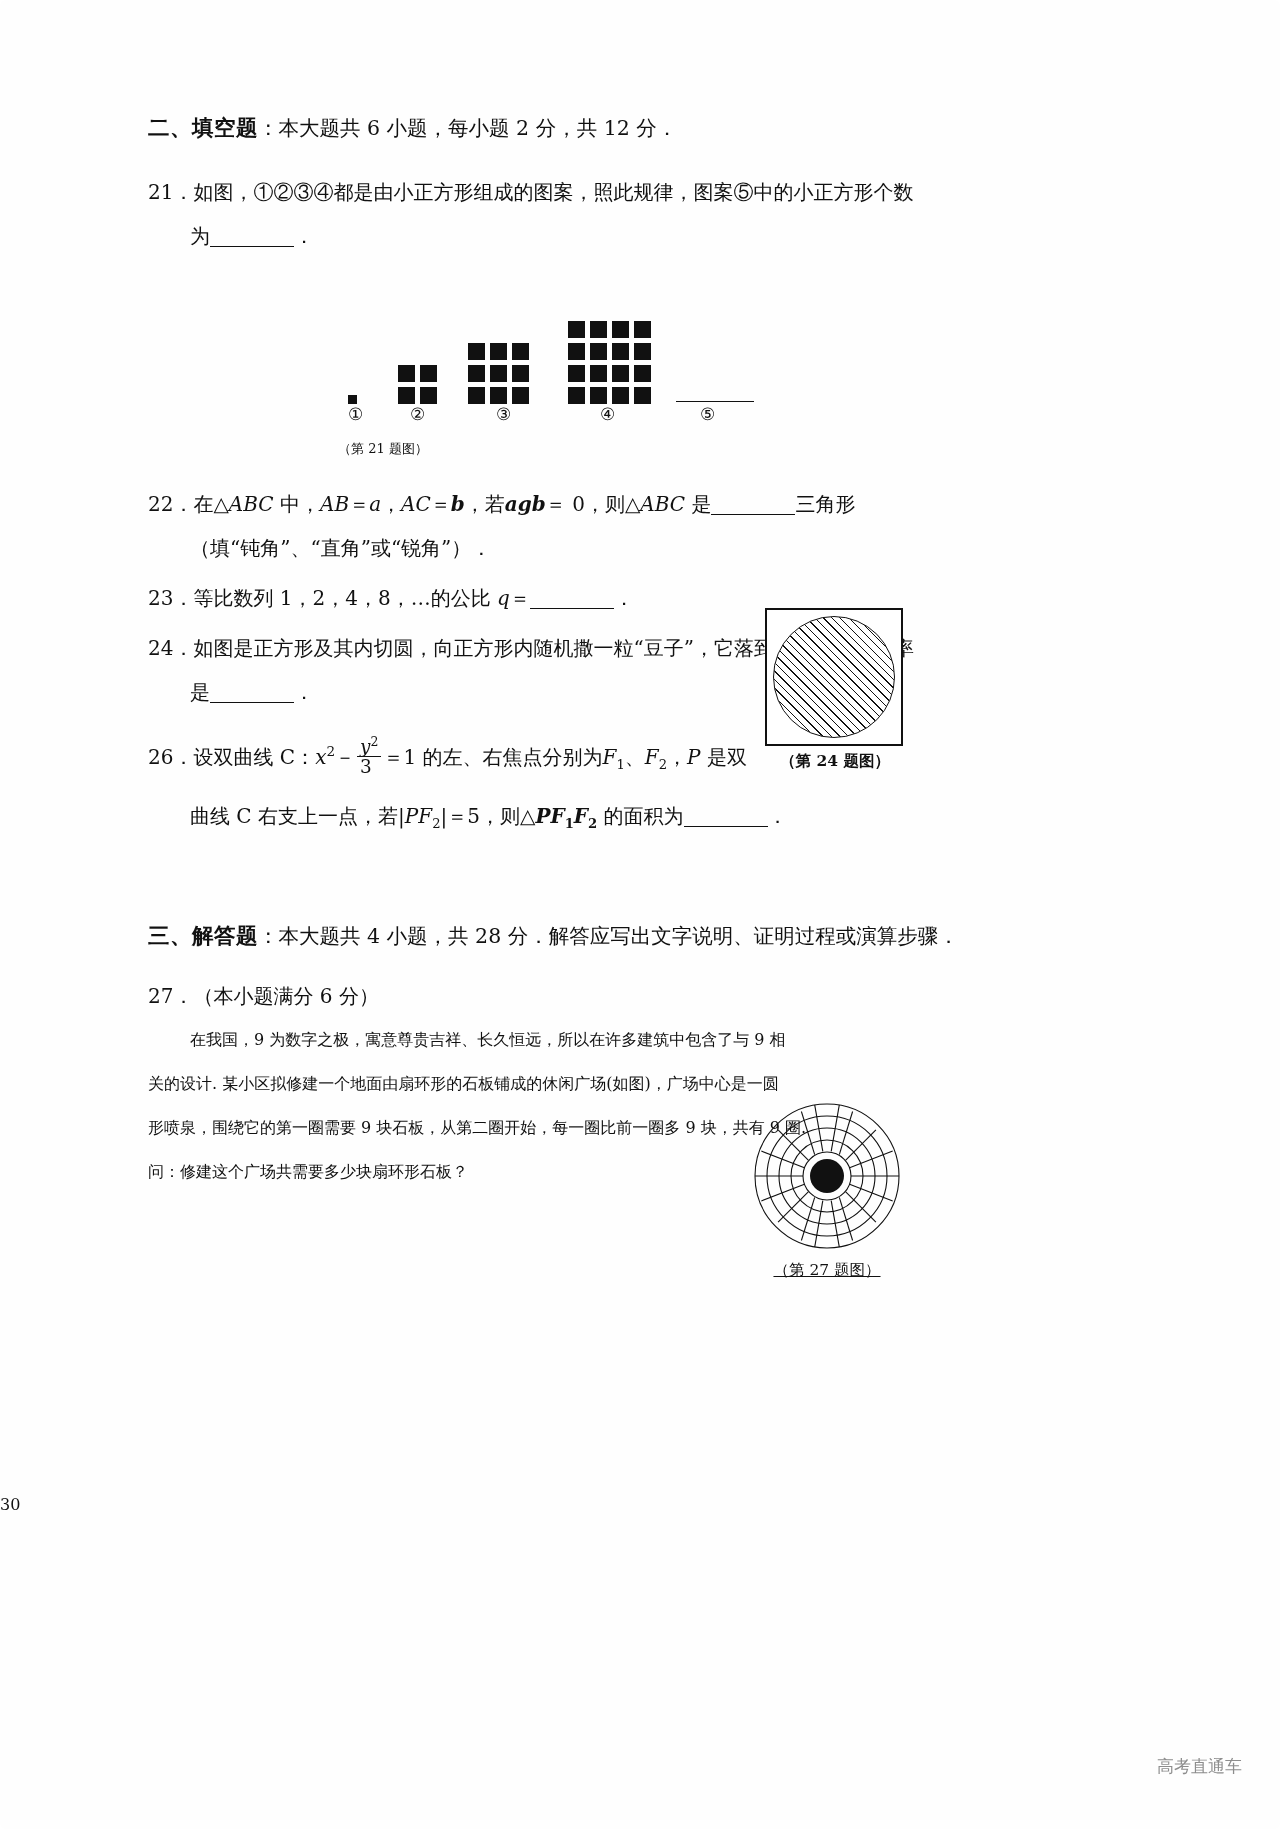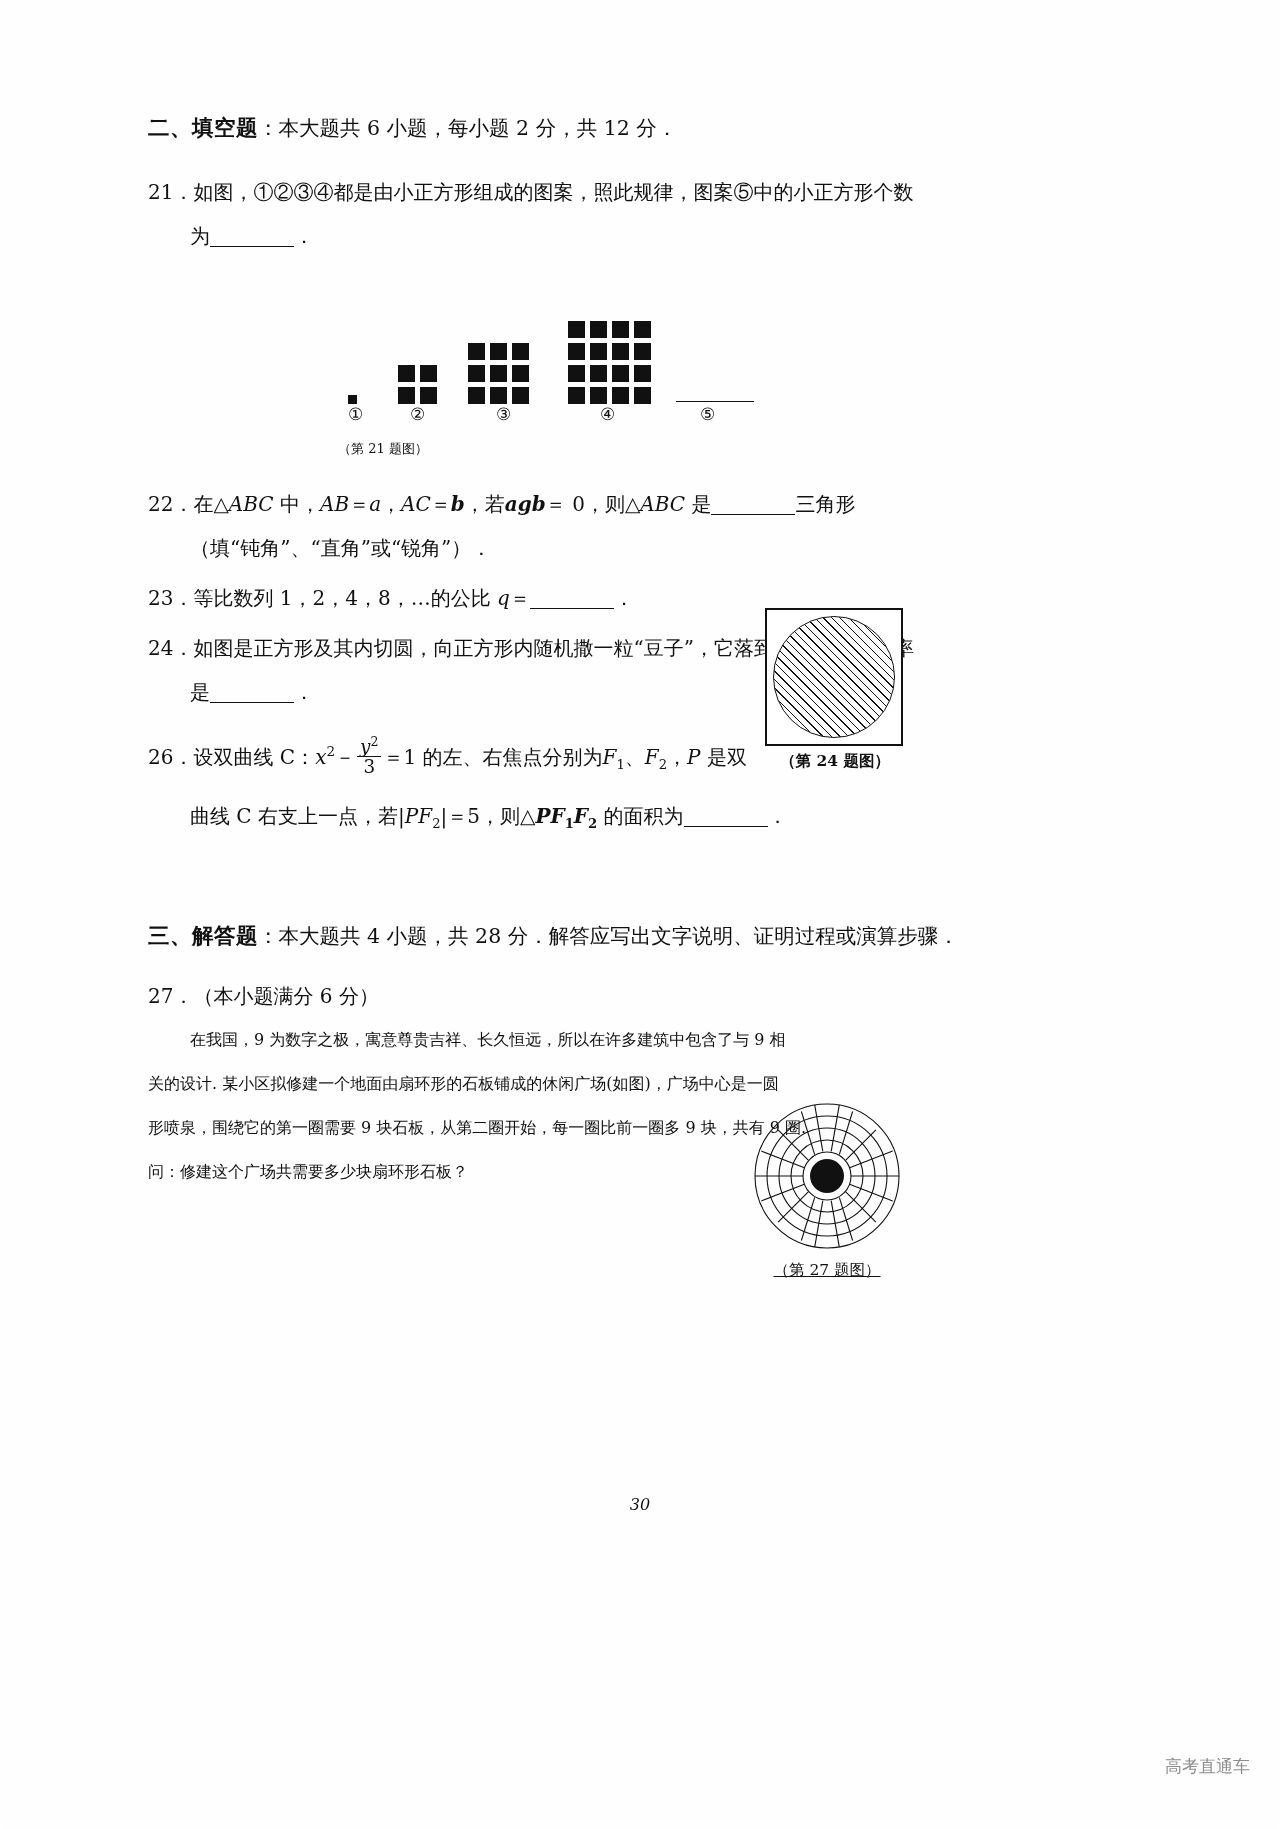--- a/index.html
+++ b/index.html
@@ -66,21 +66,21 @@
     border-bottom: 1.6px solid #111;
     height: 1.05em;
     vertical-align: -0.18em;
   }
   .blank-s { width: 84px; }
 
   
   .frac {
     display: inline-block;
     vertical-align: -0.52em;
-    text-align: center;
+    text-align: left;
     font-size: 0.92em;
     line-height: 1.06;
     margin: 0 2px;
   }
   .frac .num { display: block; border-bottom: 1.4px solid #111; padding: 0 3px; }
   .frac .den { display: block; padding: 0 3px; }
 
   
   .fig21 {
     position: relative;
@@ -174,27 +174,25 @@
   .fig27-cap {
     font-size: 15.5px;
     margin-top: 4px;
   }
 
   
   .pagenum {
     position: absolute;
     left: 0; right: 0;
     top: 1495px;
-    text-align: center;
     font-size: 16px;
-    font-style: italic;
   }
   .watermark {
     position: absolute;
-    right: 30px;
+    right: 38px;
     top: 1755px;
     font-size: 17px;
     color: #8d8d8d;
     font-family: "DejaVu Sans", "Liberation Sans", sans-serif;
     text-align: center;
   }
   .para {
     font-size: 16px;
     line-height: 44px;
     text-indent: 0;

